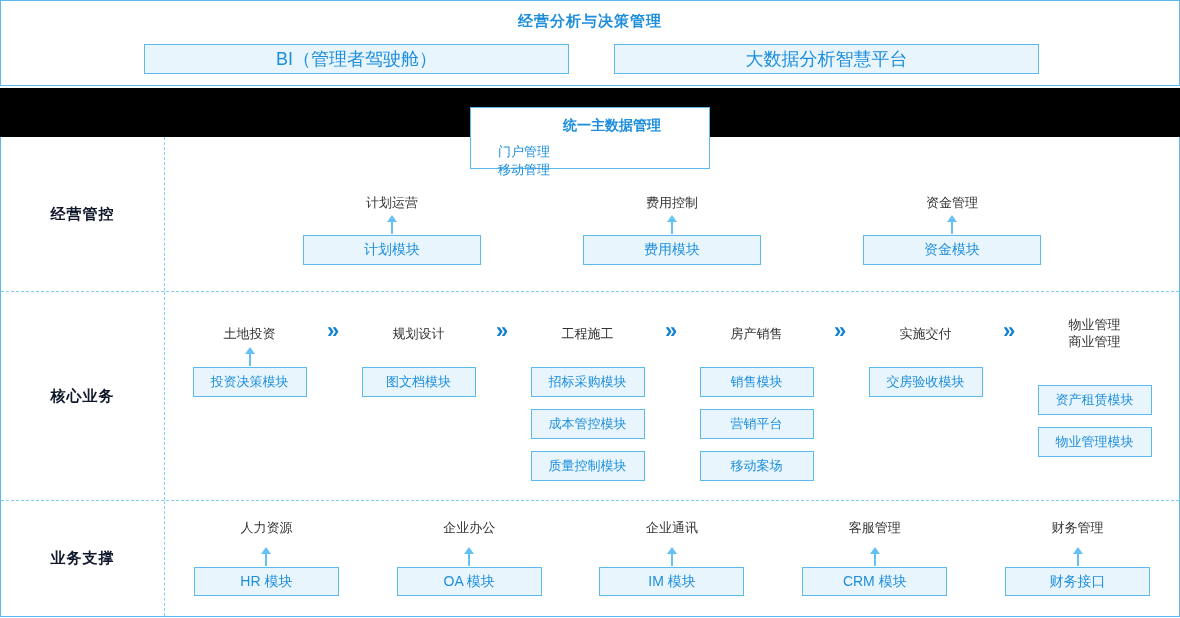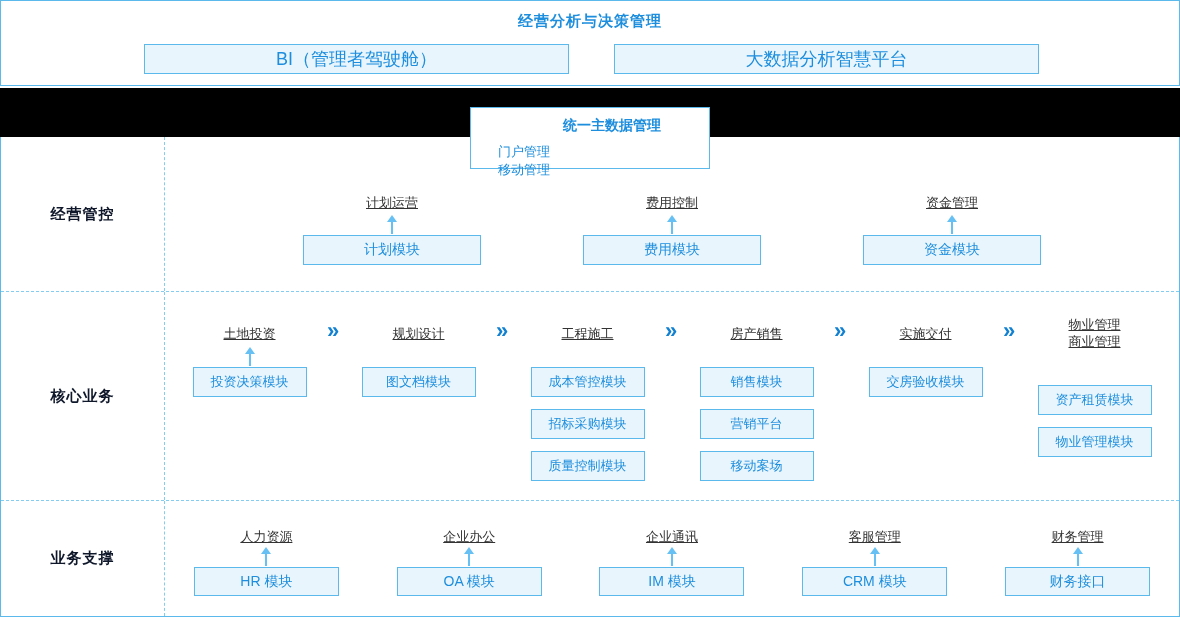--- a/index.html
+++ b/index.html
@@ -42,21 +42,21 @@
   }
   .row { display:flex; box-sizing:border-box; }
   .row-sep { border-bottom:1px dashed #85ccf1; }
   .row-label-zone {
     flex:0 0 163px; width:163px; border-right:1px dashed #85ccf1;
     display:flex; align-items:center; justify-content:center;
   }
   .row-label { font-size:15px; font-weight:bold; color:#0f172a; letter-spacing:1px; }
   .row-content { flex:1; display:flex; position:relative; min-width:0; }
   .col { flex:1; display:flex; flex-direction:column; align-items:center; min-width:0; }
-  .col-header { font-size:13px; color:#333; line-height:17px; text-align:center;text-decoration:underline; }
+  .col-header { font-size:13px; color:#333; line-height:17px; text-align:center; }
   .modules { position:relative; display:flex; flex-direction:column; align-items:center;text-align:center; }
   .module-box {
     box-sizing:border-box; background:#e9f5fd; border:1px solid #5cb9ec; color:#1d8edd;
     font-size:14px; display:flex; align-items:center; justify-content:center; white-space:nowrap;
   }
   
   .arrow-abs {
     position:absolute; bottom:100%; left:50%; transform:translateX(-50%);
     margin-bottom:1px; display:flex; flex-direction:column; align-items:center;
   }
@@ -74,21 +74,21 @@
   .r-core-business .col-header { height:46px; display:flex; flex-direction:column; justify-content:center; }
   .r-core-business .modules { margin-top:11px; gap:12px; }
   .r-core-business .module-box { width:114px; height:30px; font-size:13px; }
   .chevron {
     position:absolute; top:28px; transform:translateX(-58%);
     font-size:22px; font-weight:bold; color:#1080d2; line-height:22px;
   }
   
   .r-business-support { height:115px; }
   .r-business-support .col { justify-content:flex-end; padding-bottom:20px; }
-  .r-business-support .col-header { margin-bottom:22px; }
+  .r-business-support .col-header { margin-bottom:31px; }
   .r-business-support .module-box { width:145px; height:29px; }
 </style>
 </head>
 <body>
 
 <div class="canvas">
 
   <section class="top-section">
     <div class="top-title">经营分析与决策管理</div>
     <div id="top-boxes">
@@ -178,22 +178,22 @@
             </div>
             <div class="modules">
               <div class="module-box">图文档模块</div>
             </div>
           </div>
           <div class="col">
             <div class="col-header">
               <div>工程施工</div>
             </div>
             <div class="modules">
+              <div class="module-box">招标采购模块</div>
               <div class="module-box">成本管控模块</div>
-              <div class="module-box">招标采购模块</div>
               <div class="module-box">质量控制模块</div>
             </div>
           </div>
           <div class="col">
             <div class="col-header">
               <div>房产销售</div>
             </div>
             <div class="modules">
               <div class="module-box">销售模块</div>
               <div class="module-box">营销平台</div>

